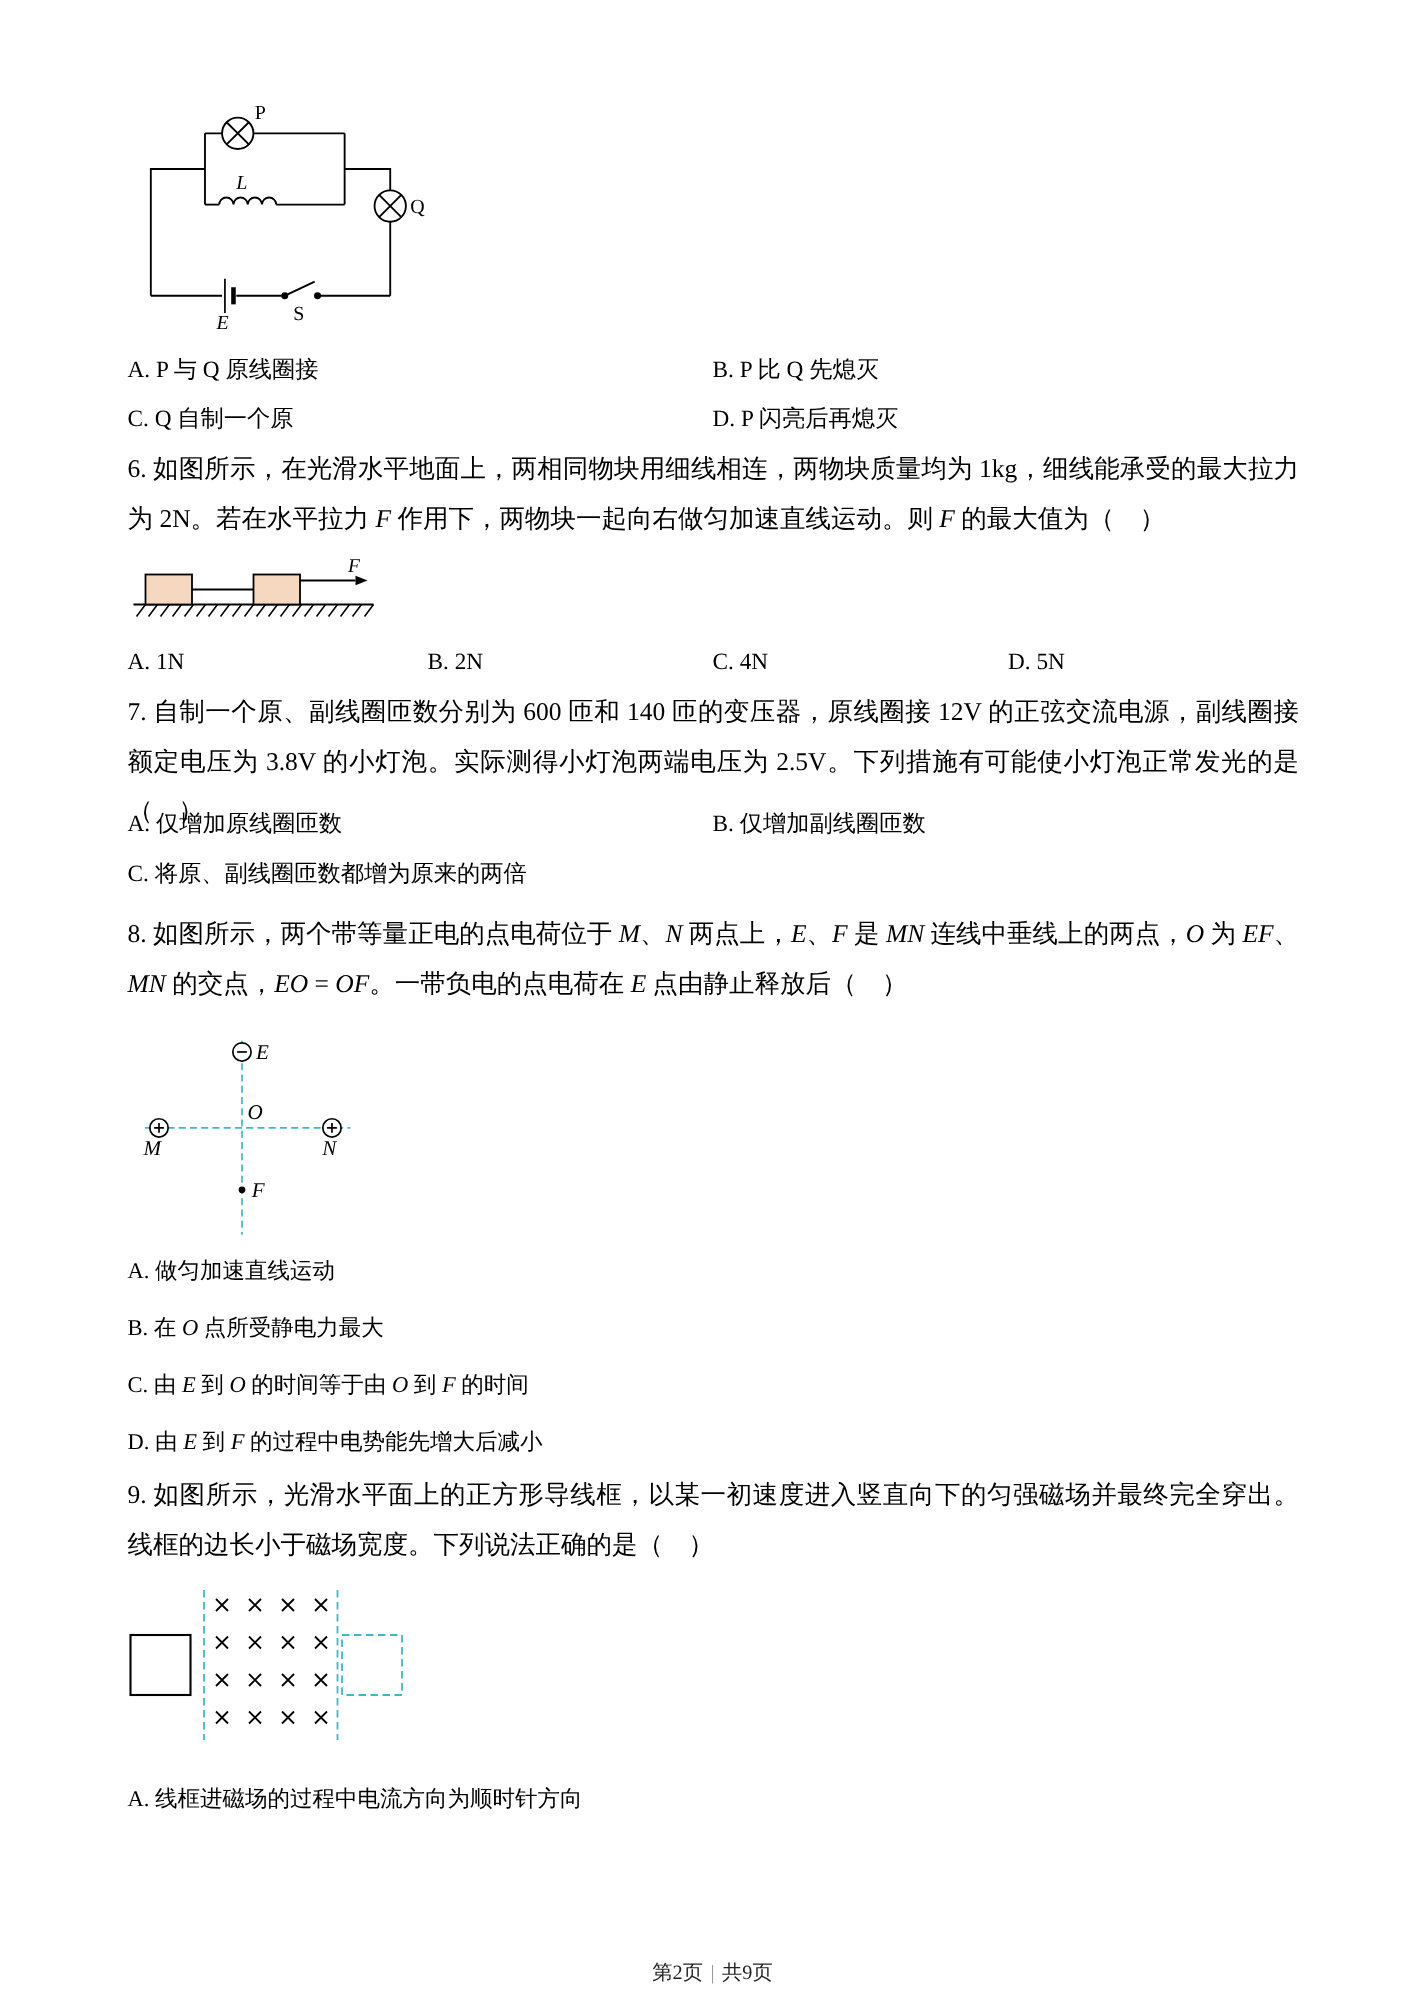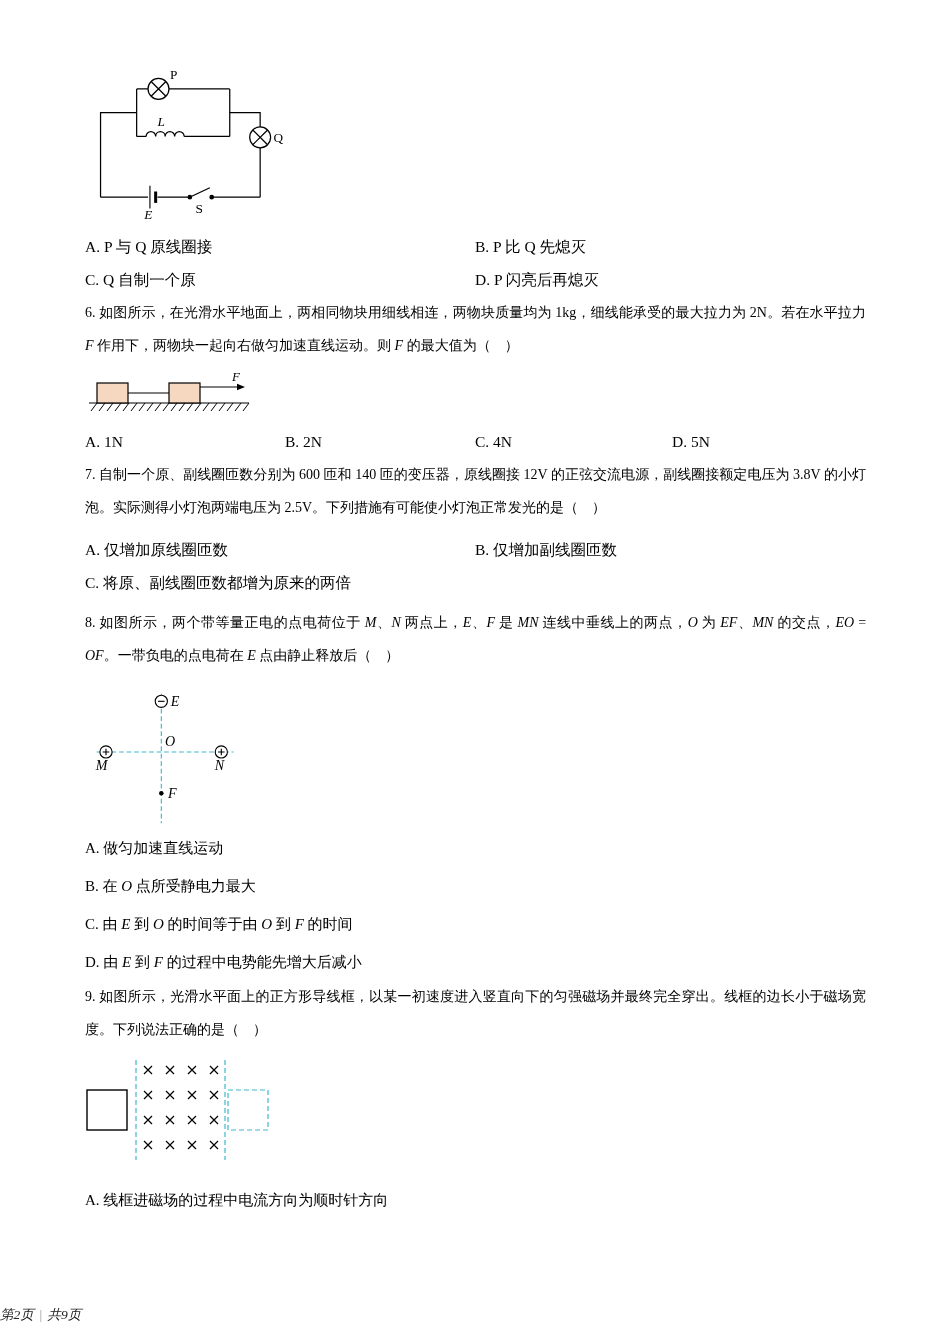--- a/index.html
+++ b/index.html
@@ -1,26 +1,26 @@
 <!DOCTYPE html>
 <html><head>
 <meta charset="utf-8">
 <style>
   html,body{margin:0;padding:0;background:#fff;}
   body{font-family:"Liberation Serif","DejaVu Serif",serif;color:#000;}
   .page{position:relative;width:950px;height:1344px;background:#fff;overflow:hidden;margin:0 auto;}
   .content{position:absolute;left:85px;top:0;width:781px;height:1344px;}
   .abs{position:absolute;}
-  .stem{position:absolute;left:0;width:781px;font-size:14px;line-height:33px;text-align:justify;}
+  .stem{position:absolute;left:0;width:781px;font-size:17px;line-height:33px;text-align:justify;}
   .row{position:absolute;left:0;width:781px;height:22px;}
   .col{position:absolute;top:0;font-size:15.5px;line-height:20px;white-space:nowrap;}
   .optline{position:absolute;left:0;font-size:15px;line-height:20px;white-space:nowrap;}
   svg{display:block;overflow:visible;}
   svg text{font-family:"Liberation Serif","DejaVu Serif",serif;fill:#000;}
-  .footer{position:absolute;left:0;width:950px;font-size:13.5px;color:#222;font-style:italic;}
+  .footer{position:absolute;left:0;width:950px;text-align:center;font-size:13.5px;color:#222;}
   .footer .sep{color:#999;padding:0 5px;}
   i{font-style:italic;}
 </style>
 </head>
 <body>
 
 <div class="page">
   <div class="content">
 
     <svg class="abs" style="left:2px;top:68px" width="200" height="152" viewBox="0 0 210 160">

